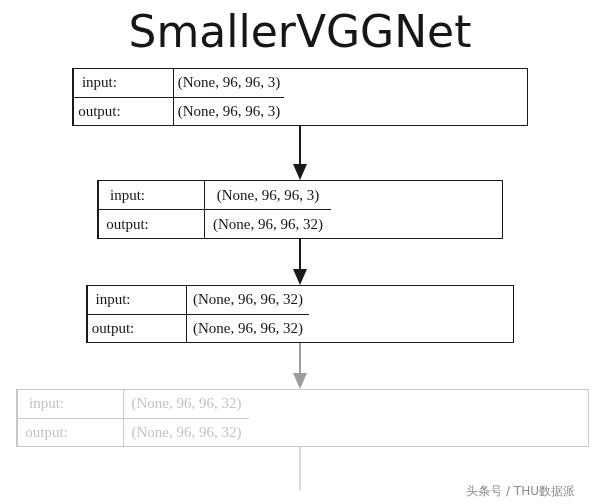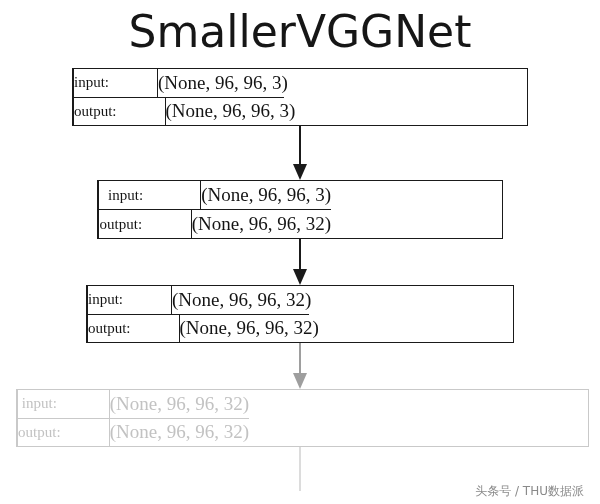--- a/index.html
+++ b/index.html
@@ -72,21 +72,21 @@
     font-size: 15px;
     color: #141414;
     box-sizing: border-box;
     white-space: nowrap;
   }
   .node .io-value {
     display: flex;
     align-items: center;
     justify-content: center;
     border-left: 1px solid #1a1a1a;
-    font-size: 19px;
+    font-size: 15px;
     color: #141414;
     box-sizing: border-box;
     white-space: nowrap;
   }
 
   
   #node-input {
     left: 72px;
     top: 68px;
     width: 456px;
@@ -136,21 +136,21 @@
   #node-bn .name { width: 340px; }
   #node-bn .io { width: 232px; }
   #node-bn .io-label { width: 72px; }
   #node-bn .io-value { width: 159px; }
 
   .arrow {
     position: absolute;
   }
   .watermark {
     position: absolute;
-    right: 16px;
+    right: 25px;
     bottom: 4px;
     font-family: "DejaVu Sans", sans-serif;
     font-size: 12px;
     color: #8a8a8a;
     white-space: nowrap;
   }
 </style>
 </head>
 <body>
 

